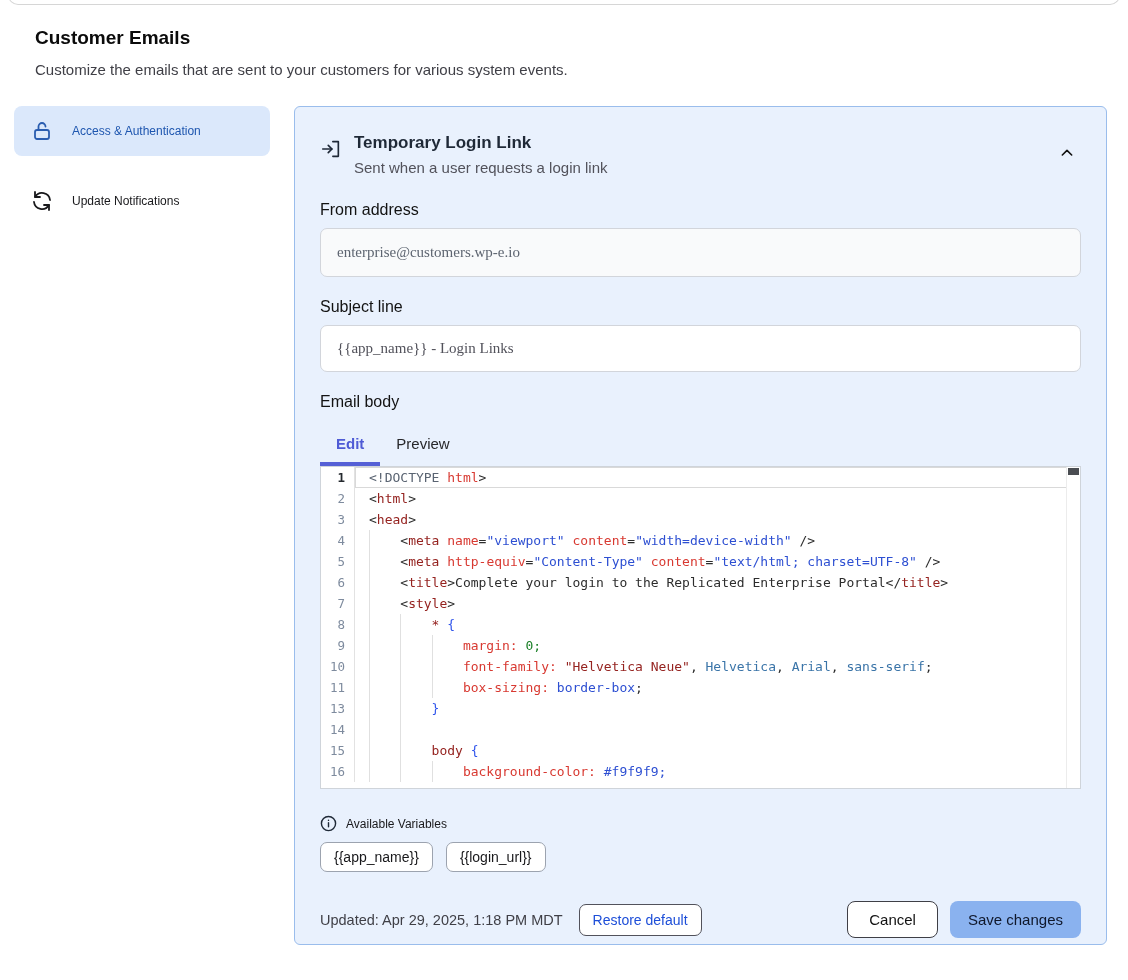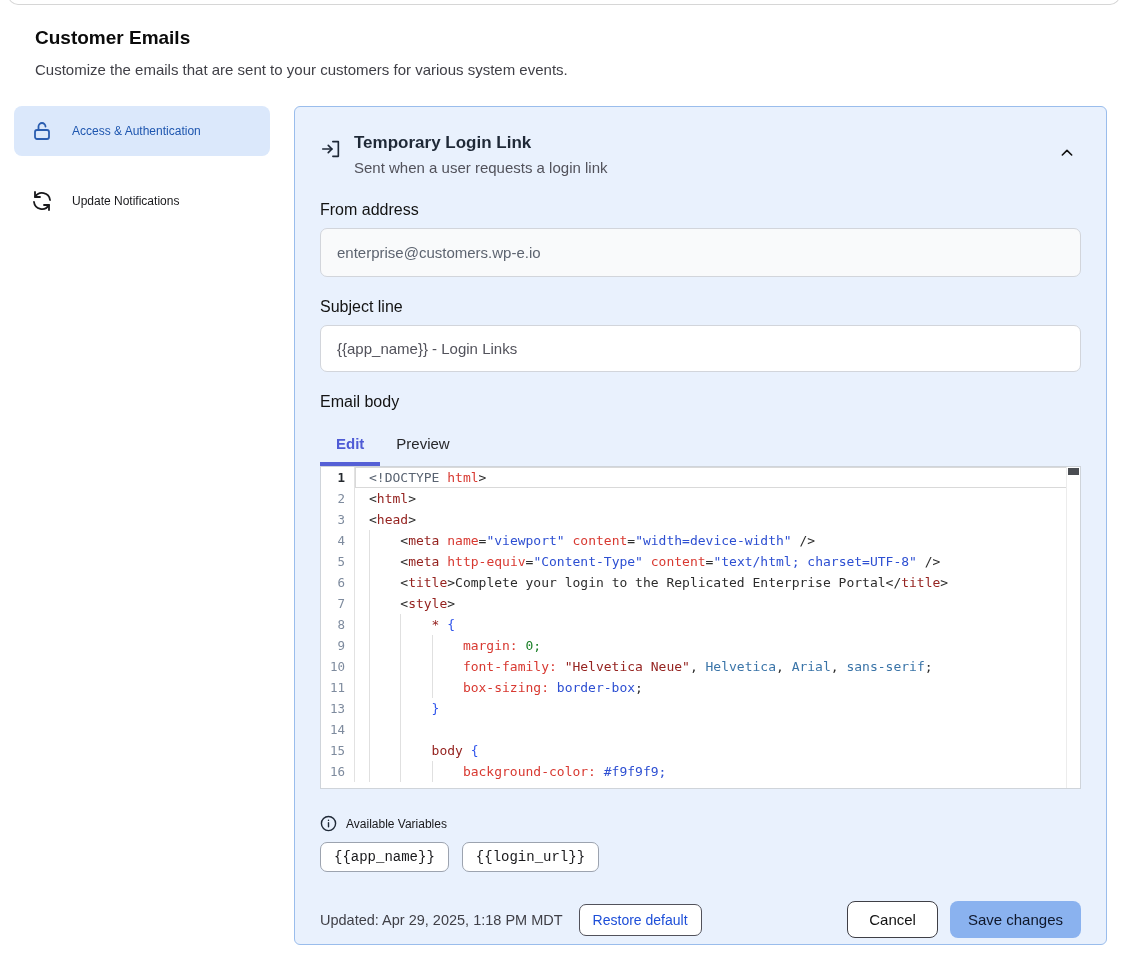--- a/index.html
+++ b/index.html
@@ -30,21 +30,21 @@
   .card-header { display:flex; align-items:flex-start; }
   .login-icon { margin:5px 12px 0 0; }
   .hdr-title { font-size:17px; font-weight:700; color:#1f2937; }
   .hdr-sub { font-size:15px; color:#52525b; margin-top:6px; }
   .chevron-btn { margin-left:auto; background:none; border:none; cursor:pointer; padding:6px; margin-top:6px; }
 
   .field-label { font-size:16px; color:#131313; margin:21px 0 9px 0; }
   .field-label.first { margin-top:25px; }
   .text-input { display:block; width:100%; height:49px; border:1px solid #d2d5db; border-radius:7px;
     background:#fff; padding:0 16px; font-size:15px; color:#52525b;
-    font-family:Liberation Sans, sans-serif; }
+    font-family:Liberation Serif, serif; }
   .text-input.muted { background:#f9fafb; color:#5d6470; }
   .text-input.subject { height:47px; }
 
   
   .tabs { display:flex; margin-top:16px; }
   .tab { padding:8px 16px 14px 16px; font-size:15px; color:#27272a; cursor:pointer; background:none; border:none;
     font-family:"Liberation Sans", sans-serif; }
   .tab.active { color:#4f5bd5; font-weight:700; padding-bottom:10px; border-bottom:4px solid #5560d6; }
 
   
@@ -64,21 +64,21 @@
   .tok-brace{color:#2f54eb} .tok-punc{color:#2d2d2d} .tok-txt{color:#2d2d2d}
 
   .scrollbar { position:absolute; top:0; right:0; bottom:0; width:14px; background:#fff;
     border-left:1px solid #ececec; }
   .scroll-thumb { margin:1px; height:7px; background:#4a4d52; }
 
   
   .vars-row { display:flex; align-items:center; gap:9px; margin-top:26px; font-size:12px; color:#18181b; }
   .chips { display:flex; gap:13px; margin-top:10px; }
   .chip { background:#fff; border:1px solid #9ca3af; border-radius:7px; padding:6px 13px;
-    font-family:Liberation Mono, monospace; font-size:14px; color:#18181b; cursor:pointer; }
+    font-family:Liberation Sans, sans-serif; font-size:14px; color:#18181b; cursor:pointer; }
 
   
   .footer { display:flex; align-items:center; margin-top:29px; }
   .updated { font-size:14.5px; color:#3f3f46; }
   .btn { cursor:pointer; font-family:"Liberation Sans", sans-serif; }
   .btn-restore { margin-left:16px; background:#fff; border:1px solid #52525b; border-radius:7px;
     padding:7px 13px; font-size:14px; color:#1d4ed8; }
   .spacer { flex:1; }
   .btn-cancel { background:#fff; border:1px solid #3f3f46; border-radius:8px; padding:9px 21px;
     font-size:15px; color:#111; }

